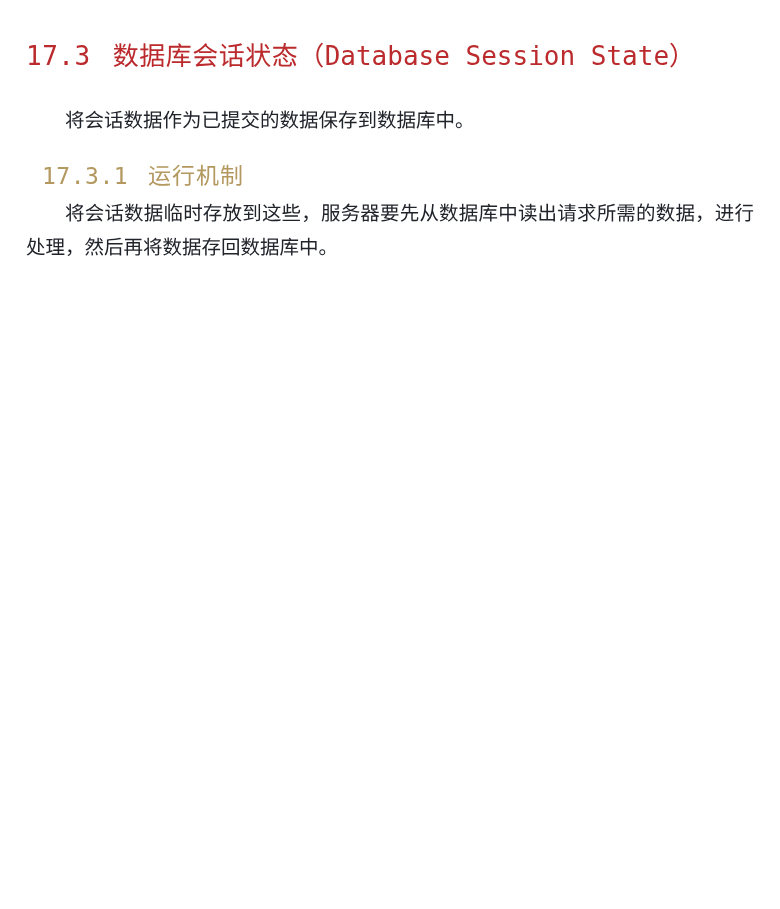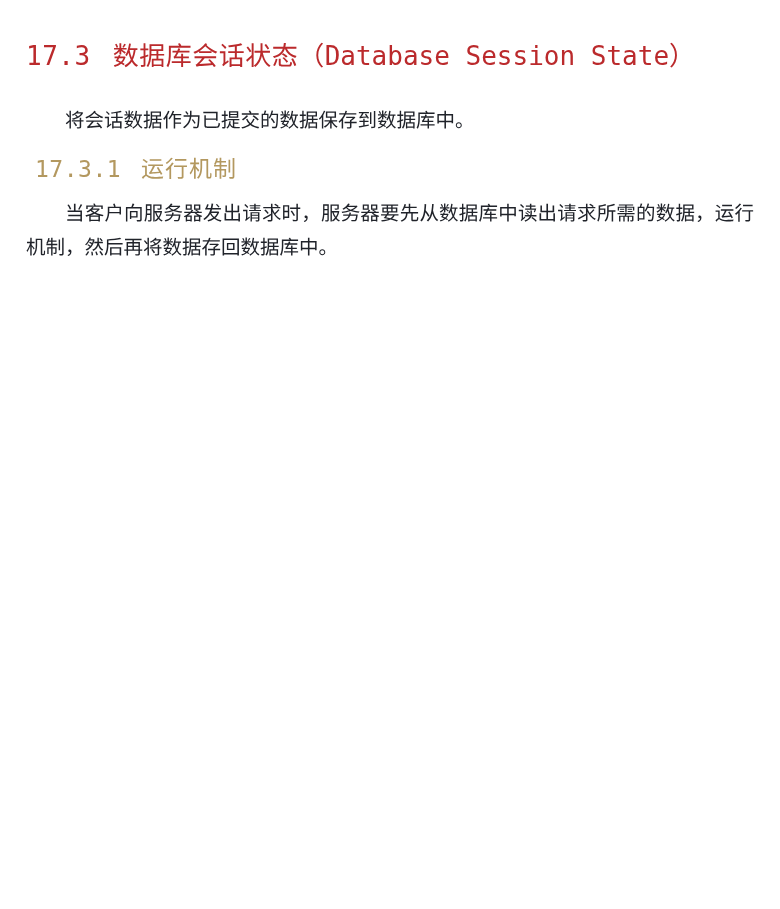--- a/index.html
+++ b/index.html
@@ -49,21 +49,21 @@
     font-family: "DejaVu Sans", "Liberation Sans", sans-serif;
     font-weight: 400;
     letter-spacing: 0.5px;
   }
   .h-section .latin {
     font-family: "DejaVu Sans Mono", "Liberation Mono", monospace;
     letter-spacing: 0px;
   }
 
   .h-sub {
-    margin: 9px;
+    margin: 16px;
     padding: 0;
     position: absolute;
     left: 26px;
     top: 147px;
     color: #b3985f;
     font-size: 23px;
     font-weight: 400;
     white-space: nowrap;
     line-height: 1.2;
   }
@@ -118,21 +118,21 @@
   <h2 class="h-sub">
     <span class="num">17.3.1</span><span class="gap"></span><span class="cjk">运行机制</span>
   </h2>
 
   <div class="body-flow clipped">
 
     <p class="para">将会话数据作为已提交的数据保存到数据库中。</p>
 
     <div class="gap-after-lead"></div>
 
-    <p class="para">当客户向服务器发出请求时，服务器要先从数据库中读出请求所需的数据，运行机制，然后再将数据存回数据库中。</p>
+    <p class="para">将会话数据临时存放到这些，服务器要先从数据库中读出请求所需的数据，进行处理，然后再将数据存回数据库中。</p>
     <div class="gap-para"></div>
 
     <div class="gap-para"></div>
 
     <div class="gap-para"></div>
 
     <div class="gap-para"></div>
 
     <div class="gap-para"></div>
 

